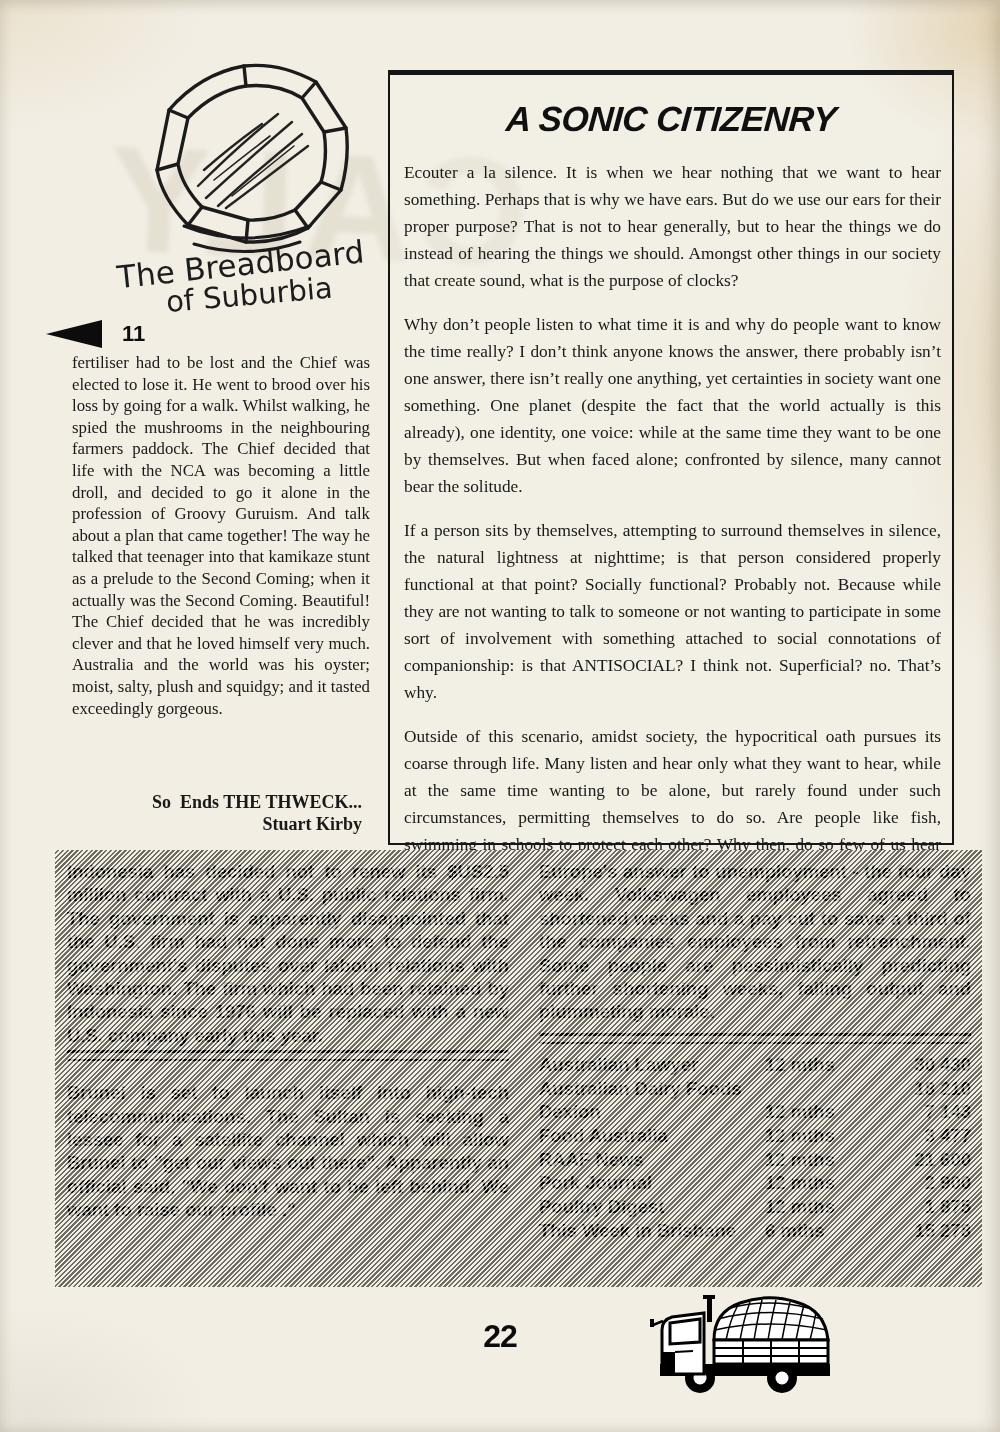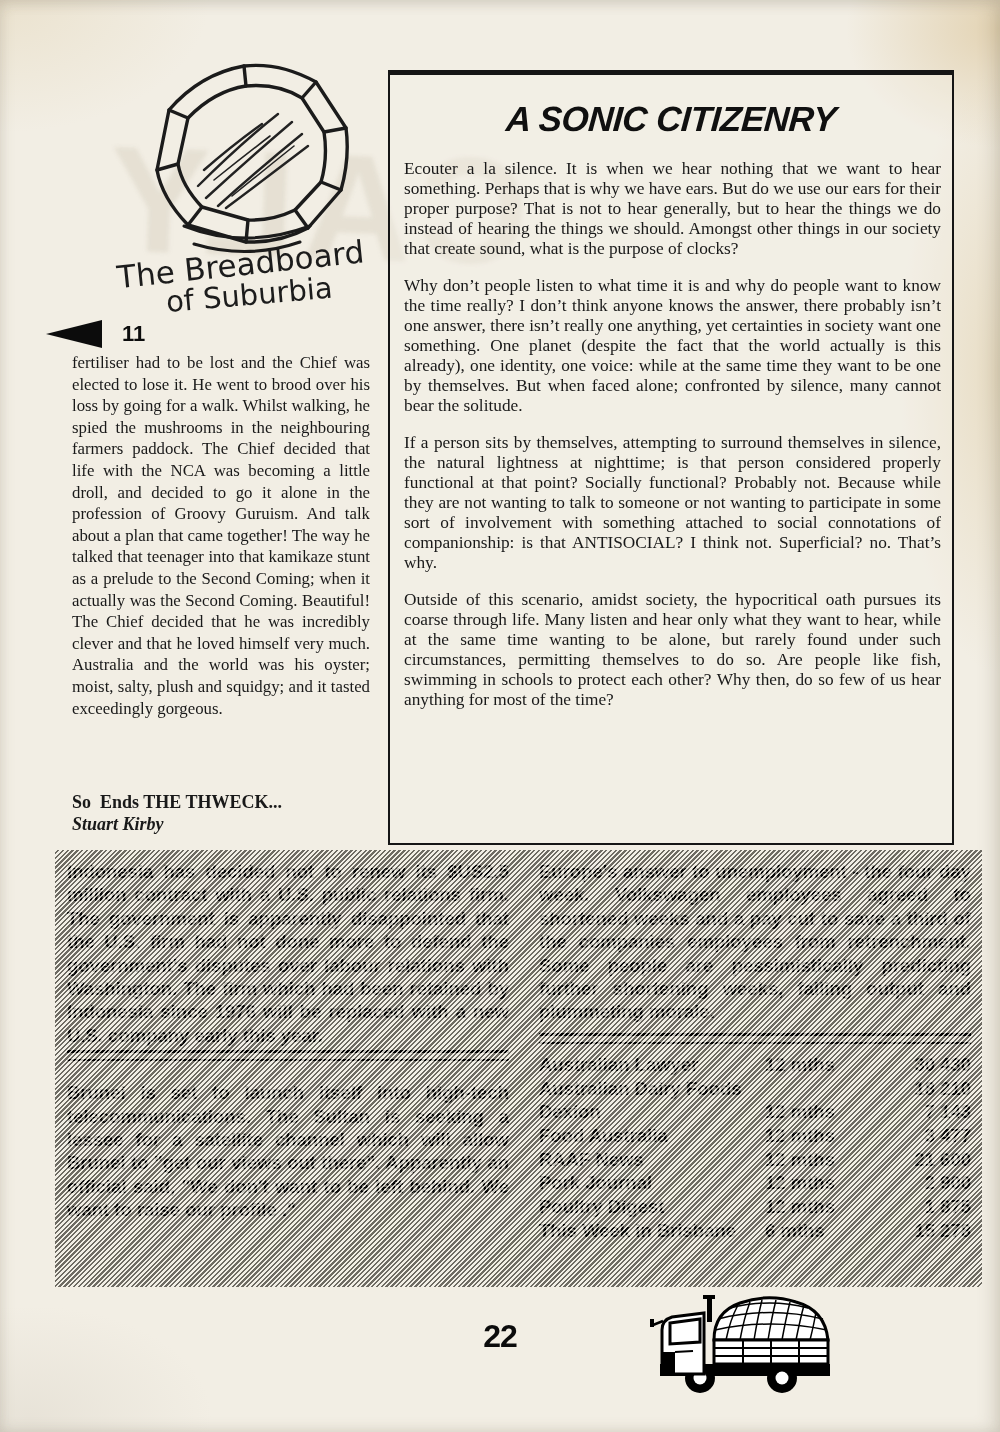--- a/index.html
+++ b/index.html
@@ -29,35 +29,35 @@
   .hw1{ font-size:31px; }
   .hw2{ font-size:29px; margin-left:46px; transform:rotate(1deg); }
   .backref{ position:absolute; left:46px; top:320px; display:flex; align-items:center; }
   .tri-left{ width:0; height:0; border-top:14px solid transparent; border-bottom:14px solid transparent; border-right:56px solid #0c0c0c; }
   .backref-num{ font-family:"Liberation Sans", sans-serif; font-weight:bold; font-size:22px; margin-left:20px; color:#0c0c0c; }
 
   .story-col{
     position:absolute; left:72px; top:352px; width:298px;
     font-size:16.8px; line-height:21.6px; text-align:justify;
   }
-  .signoff{ position:absolute; left:72px; top:792px; width:298px; text-align:left; }
+  .signoff{ position:absolute; left:64px; top:792px; width:298px; text-align:right; }
   .signoff-line{ font-size:18px; font-weight:bold; white-space:pre-wrap; }
-  .signoff-author{ font-size:18px; font-weight:bold; font-style:italic; margin-top:1px; }
+  .signoff-author{ font-size:18px; font-weight:bold; margin-top:1px; }
 
   .sonic-box{
     position:absolute; left:388px; top:70px; width:566px; height:775px;
     border:2.5px solid #151515; border-top-width:5.5px; box-sizing:border-box;
     background:rgba(244,241,233,.35);
   }
   .sonic-title{
     margin-top:24px; text-align:center;
     font-family:"Liberation Sans", sans-serif; font-weight:bold; font-style:italic;
     font-size:35px; letter-spacing:-.5px; transform:skewX(-4deg); color:#101010;
   }
-  .article-body{ margin:20px 11px 0 14px; font-size:17.3px; line-height:20px; text-align:justify; }
+  .article-body{ margin:20px 11px 0 14px; font-size:17.3px; line-height:27px; text-align:justify; }
   .article-body p{ margin:0 0 17px 0; }
 
   .graybox{
     position:absolute; left:55px; top:850px; width:927px; height:437px;
     background:repeating-linear-gradient(135deg, #f2efe6 0 1.7px, #6e6b63 1.7px 3.4px);
   }
   .graybox::after{
     content:""; position:absolute; inset:0; z-index:5; pointer-events:none;
     background:repeating-linear-gradient(135deg, rgba(242,239,230,.82) 0 1.7px, rgba(0,0,0,0) 1.7px 3.4px);
   }

